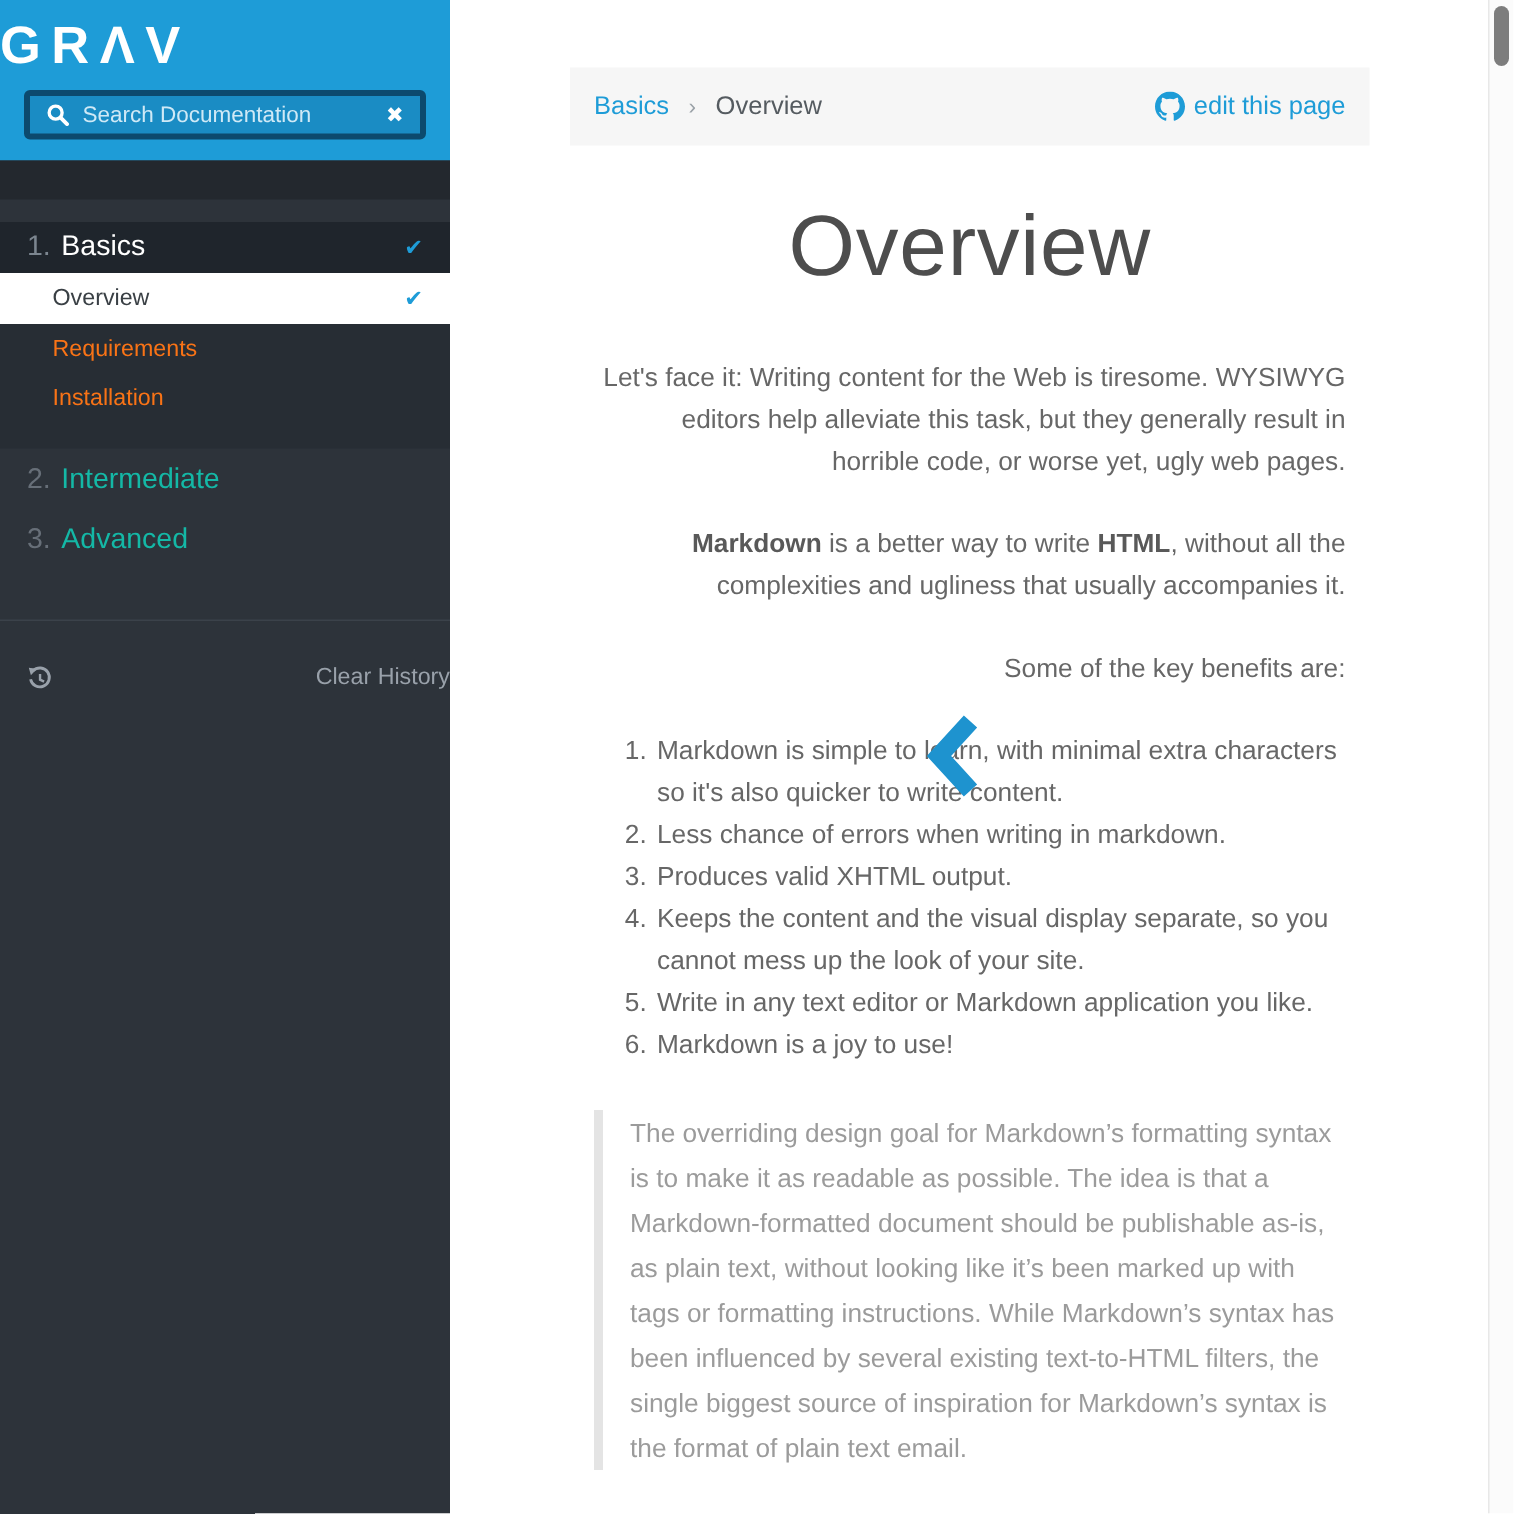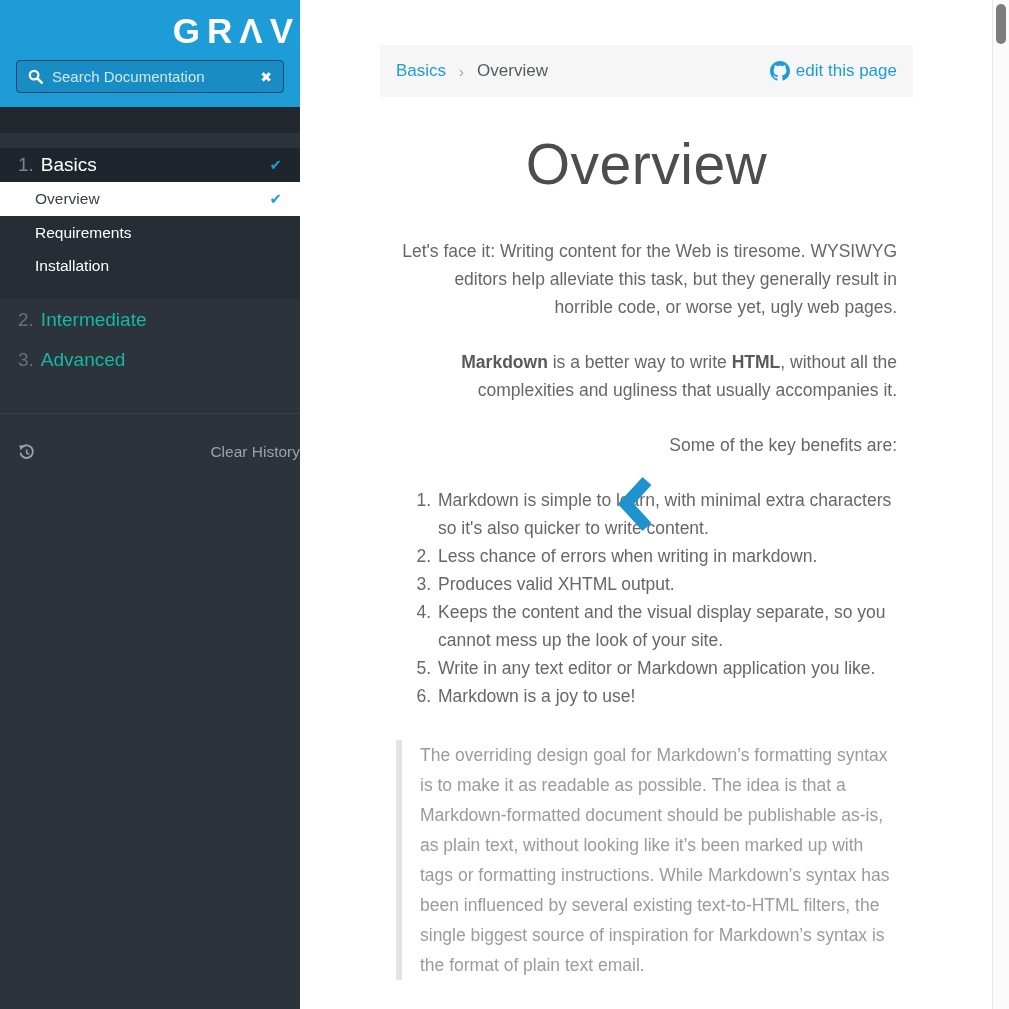--- a/index.html
+++ b/index.html
@@ -11,27 +11,27 @@
   }
 
   
   .sidebar {
     position: absolute; left: 0; top: 0;
     width: 300px; height: 1009px;
     background: #2d333a;
   }
   .side-header { height: 107px; background: #1e9cd7; }
   .logo {
-    text-align: right; padding-top: 11px;
+    text-align: left; padding-top: 11px;
     color: #ffffff; font-size: 35px; font-weight: bold;
-    letter-spacing: 7px; cursor: pointer; padding-left: 45px;
+    letter-spacing: 7px; cursor: pointer;
   }
   .search-wrap {
     margin: 9px 16px 0 16px; height: 33px;
-    background: #1a8cc4; border: 1px solid #0c4a6e;
+    background: #1a8cc4; border: 4px solid #0c4a6e;
     border-radius: 4px;
     display: flex; align-items: center; padding: 0 11px;
   }
   .search-wrap svg { flex: 0 0 auto; }
   .search-input {
     flex: 1; border: none; outline: none; background: transparent;
     color: #eaf6fc; font-size: 15px; margin-left: 9px;
     font-family: "Liberation Sans", sans-serif;
   }
   .search-input::placeholder { color: #cfe9f6; opacity: 1; }
@@ -52,21 +52,21 @@
   .sec-row.dim .num { color: #676f78; }
   .sec-row.dim .lbl { color: #14b8a6; }
   .sec1 { background: #1f252c; }
   .check {
     margin-left: auto; color: #1e9cd7; font-size: 15px;
     font-family: "DejaVu Sans", sans-serif;
   }
   .children { background: #272d34; padding-bottom: 17px; }
   .child-row {
     height: 33px; display: flex; align-items: center;
-    padding: 0 18px 0 35px; font-size: 15.5px; color: #ffffff; cursor: pointer;
+    padding: 0 18px 0 35px; font-size: 15.5px; color: #f97316; cursor: pointer;
   }
   .child-row.active { background: #ffffff; color: #3a4045; height: 34px; }
   .gap4 { height: 4px; } .gap6 { height: 6px; }
 
   .side-divider { margin-top: 36px; border-top: 1px solid #3b424a; }
   .clear-history {
     margin-top: 24px; padding-left: 18px; height: 28px;
     display: flex; align-items: center; color: #99a1aa;
     font-size: 15.5px; cursor: pointer; justify-content: space-between;
   }

